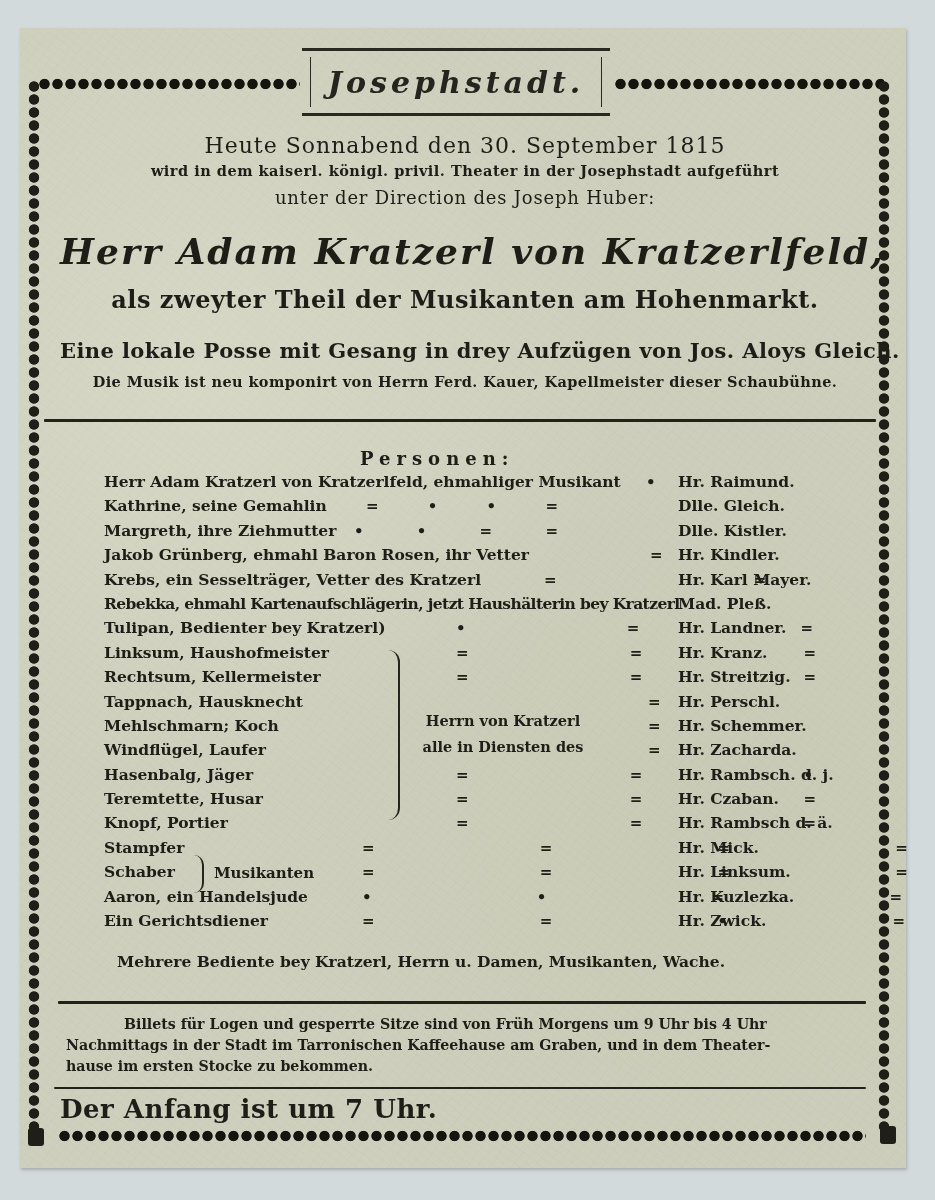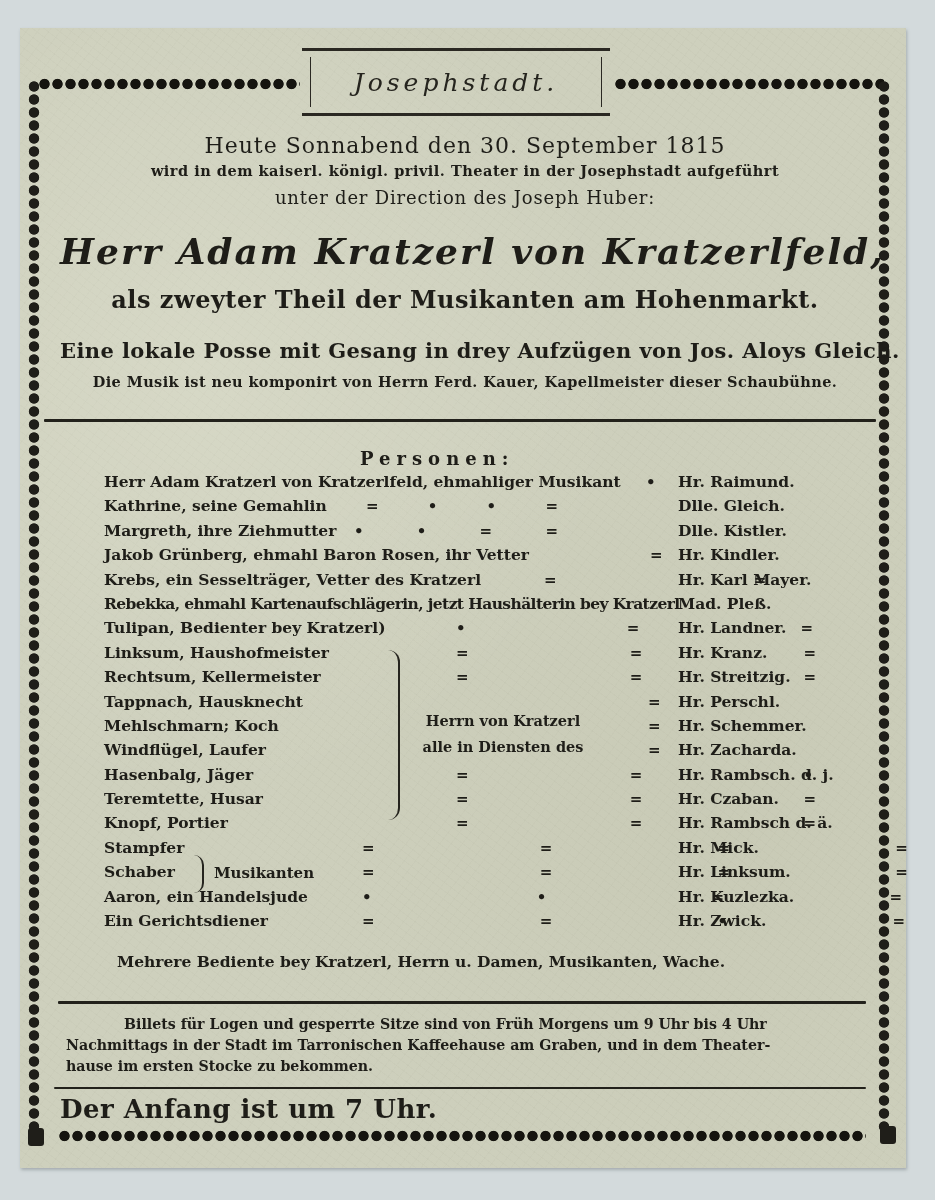--- a/index.html
+++ b/index.html
@@ -43,21 +43,21 @@
   .title-box {
     position:absolute; left:302px; top:48px; width:308px; height:68px;
     border-top:3px solid #2a2822; border-bottom:3px solid #2a2822;
     box-sizing:border-box; display:flex; align-items:center; justify-content:center;
   }
   .title-box .inner {
     position:absolute; left:8px; right:8px; top:6px; bottom:6px;
     border-left:1.5px solid #2a2822; border-right:1.5px solid #2a2822;
   }
   .title-text {
-    font-family:"DejaVu Serif", serif; font-weight:normal; font-size:25px;
+    font-family:"DejaVu Serif", serif; font-weight:bold; font-size:30px;
     letter-spacing:4px; color:#25241e; font-style:italic;
   }
   .center-line {
     position:absolute; left:60px; width:810px; text-align:center; white-space:nowrap;
   }
   .l-date { top:133px; font-size:22px; letter-spacing:1px; }
   .l-theater { top:162px; font-size:14.5px; font-weight:bold; letter-spacing:0.5px; }
   .l-direction { top:187px; font-size:18px; letter-spacing:0.8px; }
   .l-play { top:230px; font-size:36px; font-weight:bold; letter-spacing:2px; font-style:italic; }
   .l-subtitle { top:285px; font-size:24px; font-weight:bold; letter-spacing:0.5px; }

